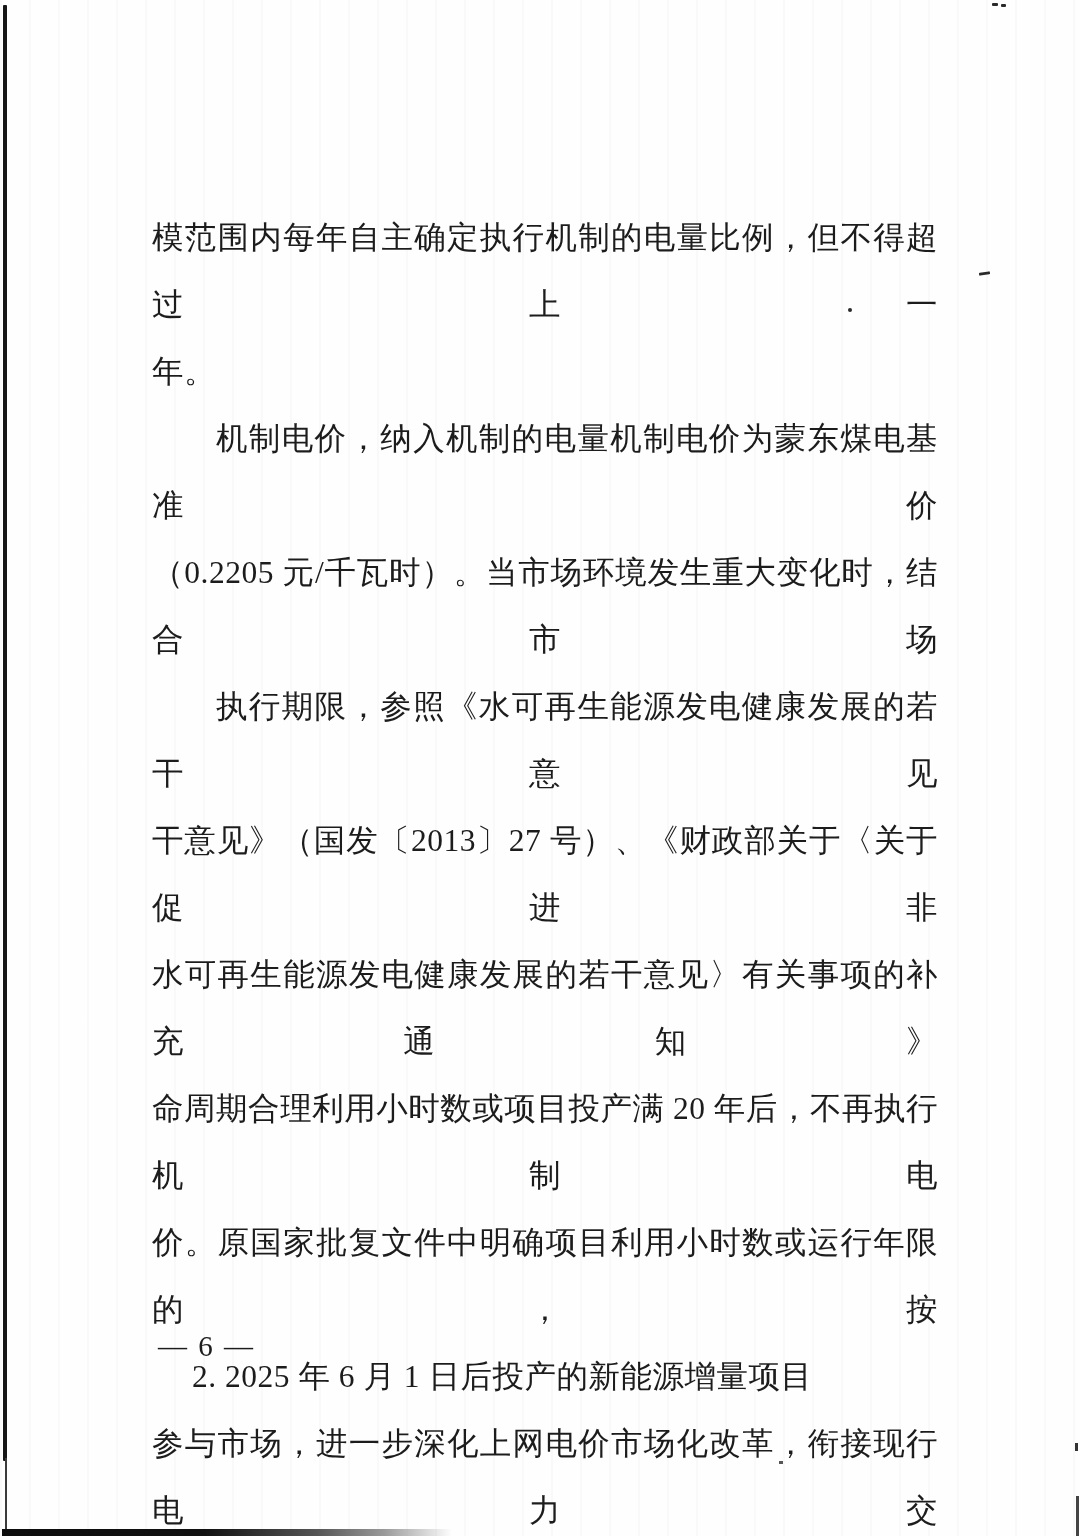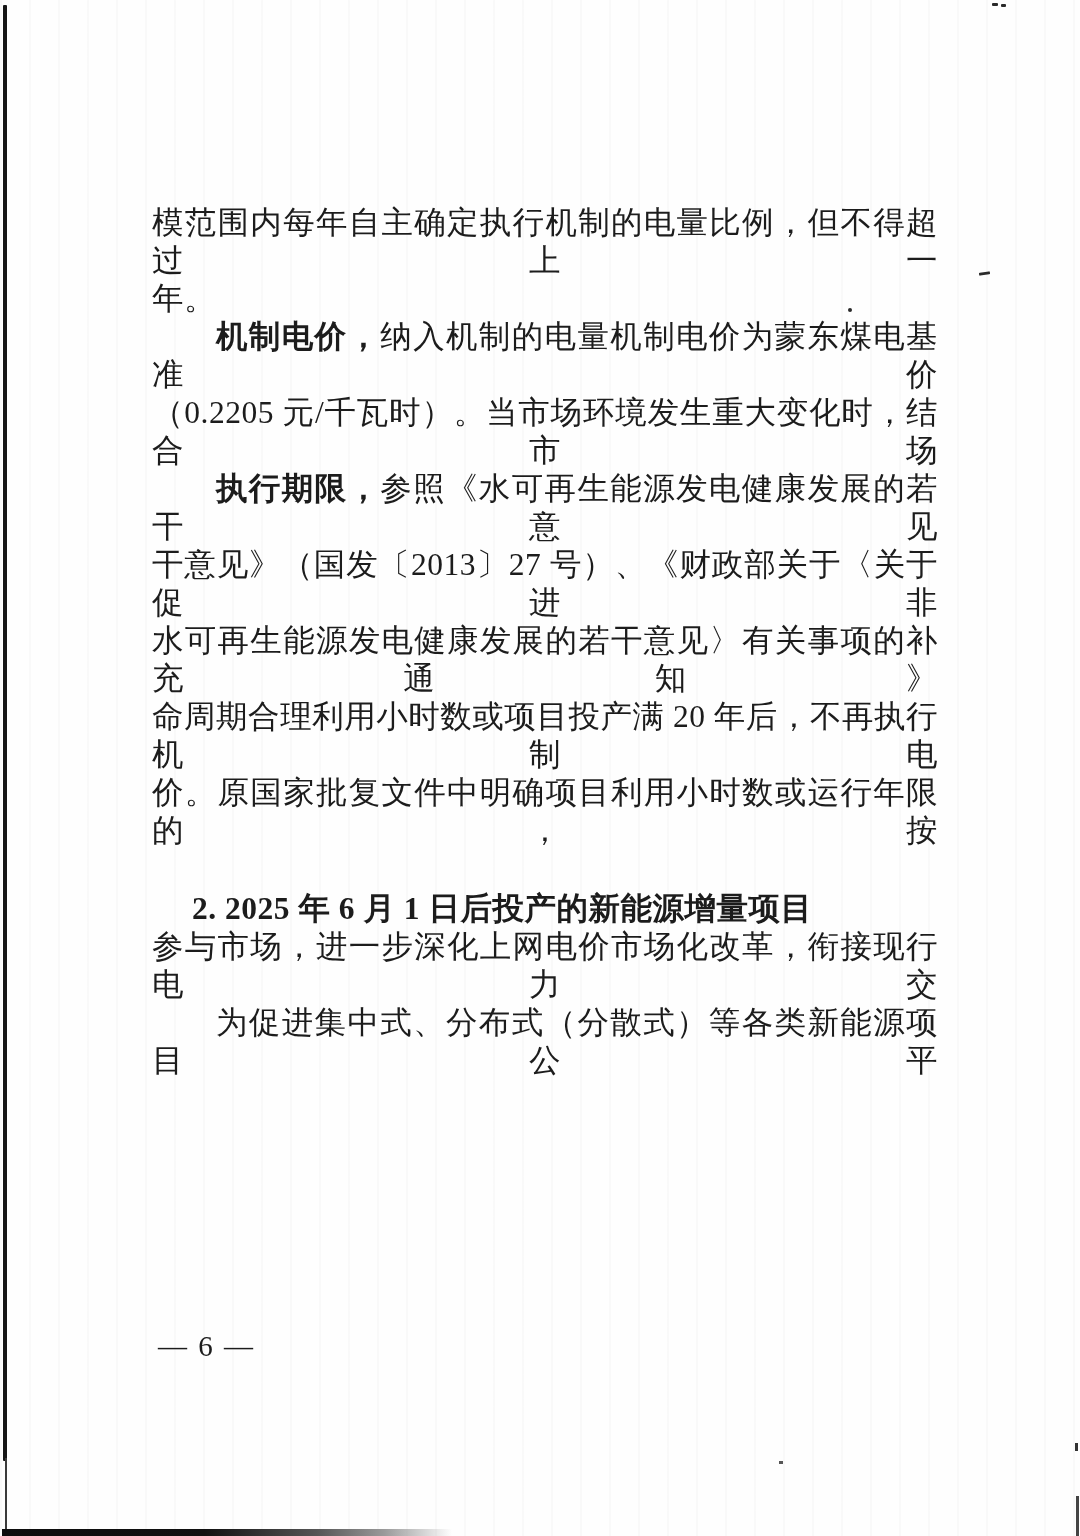--- a/index.html
+++ b/index.html
@@ -58,33 +58,33 @@
   .speck-g { left: 1076px; top: 1496px; width: 3px; height: 40px; background:#444; }
 
   
   .doc-body {
     position: absolute;
     left: 152px;
     top: 204px;
     width: 786px;
   }
   .line {
-    line-height: 38px;
+    line-height: 67px;
     font-size: 31.5px;
     letter-spacing: 0.5px;
     white-space: nowrap;
   }
   .line.just {
     white-space: normal;
     text-align: justify;
     text-align-last: justify;
   }
   .line.ind { text-indent: 64px; }
-  .line.heading { text-indent: 40px; margin-top: 40px; }
-  .seg.bold, .line.heading .seg { font-weight: 700; }
+  .line.heading { text-indent: 40px; }
+  .seg.bold, .line.heading .seg { font-weight: 400; }
 
   .page-number {
     position: absolute;
     left: 158px;
     top: 1330px;
     font-size: 29px;
     letter-spacing: 2px;
   }
 </style>
 </head>

